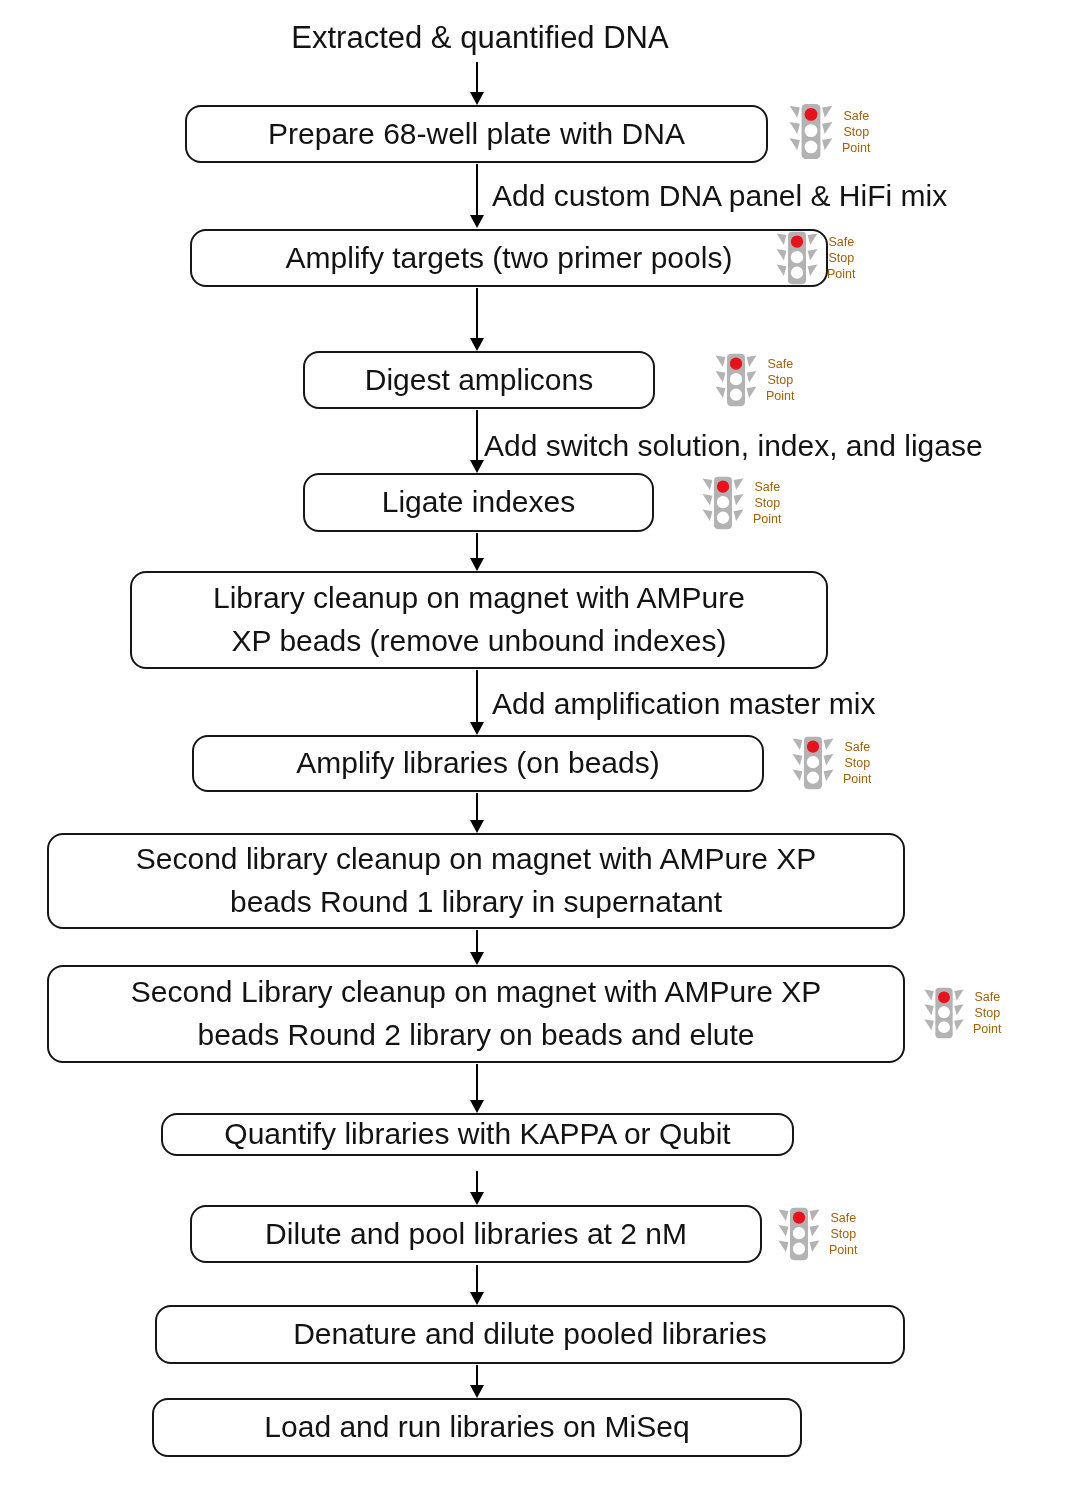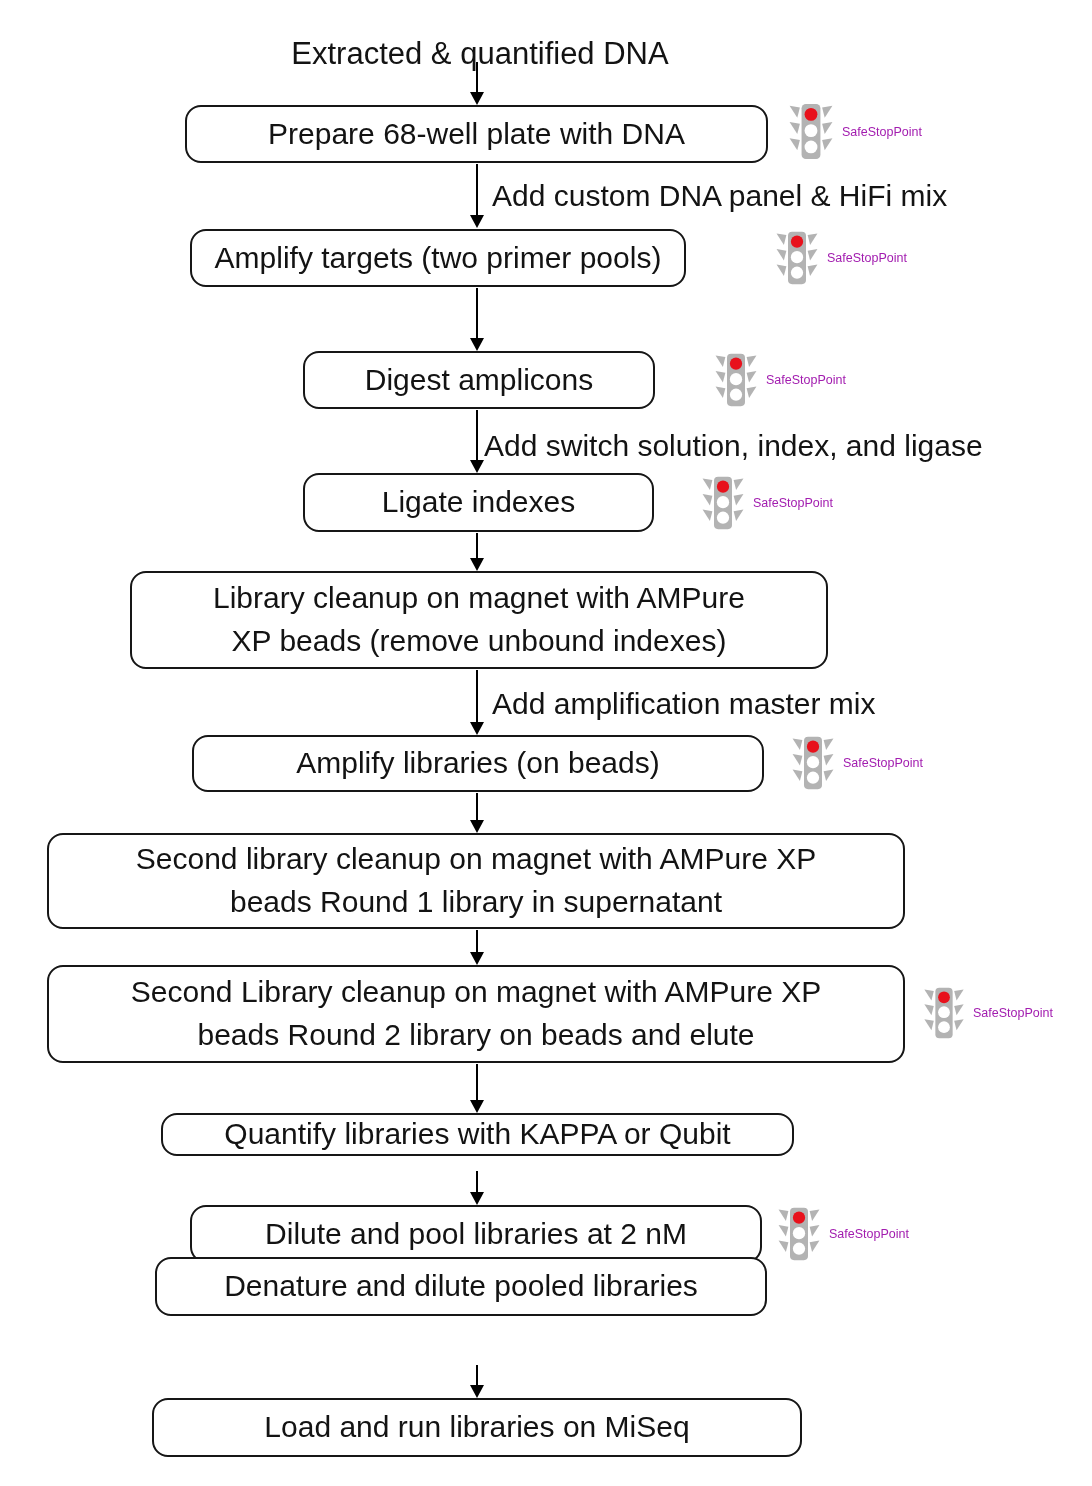--- a/index.html
+++ b/index.html
@@ -9,21 +9,20 @@
     background:#ffffff;
     font-family:"Liberation Sans", sans-serif;
     color:#131313;
     overflow:hidden;
   }
   .title{
     position:absolute;
     font-size:31px;
     text-align:center;
     white-space:nowrap;
-    margin-top:16px;
   }
   .node{
     position:absolute;
     box-sizing:border-box;
     display:flex;
     flex-direction:column;
     align-items:center;
     justify-content:center;
     background:#ffffff;
     border:2.6px solid #161616;
@@ -49,24 +48,25 @@
     border-right:7px solid transparent;
     border-top:13px solid #000;
   }
   .tl{
     position:absolute;
     display:flex;
     align-items:center;
     gap:7px;
   }
   .tl-text{
-    display:flex;flex-direction:row;
+    display:flex;flex-direction:column;
     font-size:12.5px;
     line-height:16px;
-    color:#a21caf;
+    color:#a16207;
+    text-align:center;
   }
   .defs-hidden{position:absolute;width:0;height:0;overflow:hidden;}
 </style>
 </head>
 <body>
 
 <div id="canvas">
 
   <svg class="defs-hidden" aria-hidden="true">
     <symbol id="tl-sym" viewBox="0 0 56 66">
@@ -135,21 +135,21 @@
     </div>
 
   <div class="edge-label" style="left:492px;top:179px;">Add custom DNA panel &amp; HiFi mix</div>
   <div class="edge-label" style="left:484px;top:429px;">Add switch solution, index, and ligase</div>
   <div class="edge-label" style="left:492px;top:687px;">Add amplification master mix</div>
 
   <div class="node" style="left:185px;top:105px;width:583px;height:58px;">
     <span class="node-line">Prepare 68-well plate with DNA</span>
   </div>
 
-  <div class="node" style="left:190px;top:229px;width:496px;height:58px;">
+  <div class="node" style="left:190px;top:229px;width:638px;height:58px;">
     <span class="node-line">Amplify targets (two primer pools)</span>
   </div>
 
   <div class="node" style="left:303px;top:473px;width:351px;height:59px;">
     <span class="node-line">Ligate indexes</span>
   </div>
 
   <div class="node" style="left:303px;top:351px;width:352px;height:58px;">
     <span class="node-line">Digest amplicons</span>
   </div>
@@ -174,21 +174,21 @@
   </div>
 
   <div class="node" style="left:161px;top:1113px;width:633px;height:43px;">
     <span class="node-line">Quantify libraries with KAPPA or Qubit</span>
   </div>
 
   <div class="node" style="left:190px;top:1205px;width:572px;height:58px;">
     <span class="node-line">Dilute and pool libraries at 2 nM</span>
   </div>
 
-  <div class="node" style="left:155px;top:1257px;width:612px;height:59px;">
+  <div class="node" style="left:155px;top:1305px;width:750px;height:59px;">
     <span class="node-line">Denature and dilute pooled libraries</span>
   </div>
 
   <div class="node" style="left:152px;top:1398px;width:650px;height:59px;">
     <span class="node-line">Load and run libraries on MiSeq</span>
   </div>
 
   <div class="tl" style="left:787px;top:103px;">
     <svg class="tl-icon" width="48" height="57" viewBox="0 0 56 66">
         <use href="#tl-sym" xlink:href="#tl-sym"></use>

